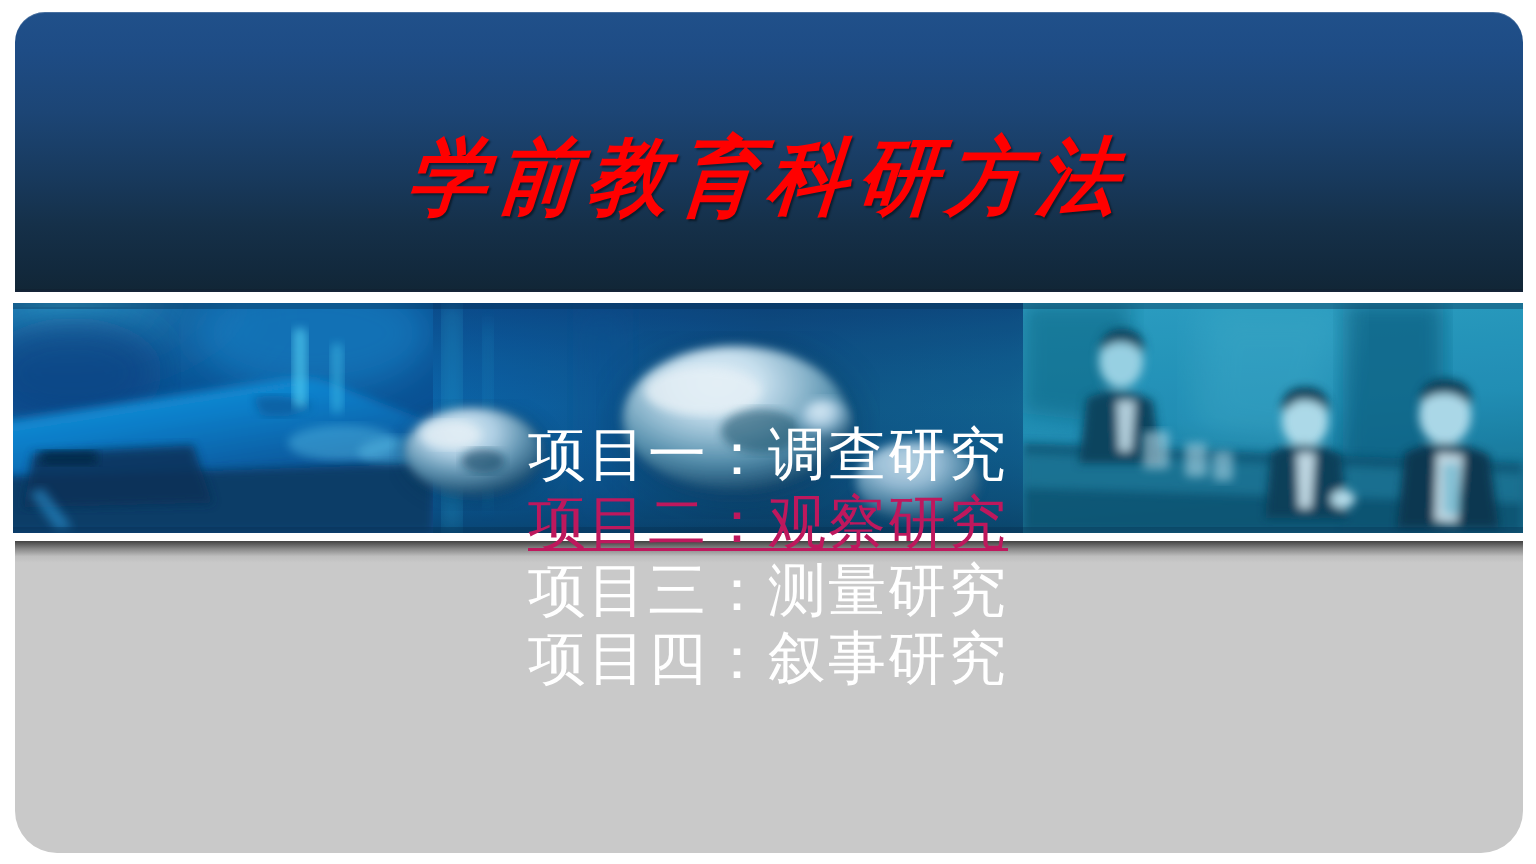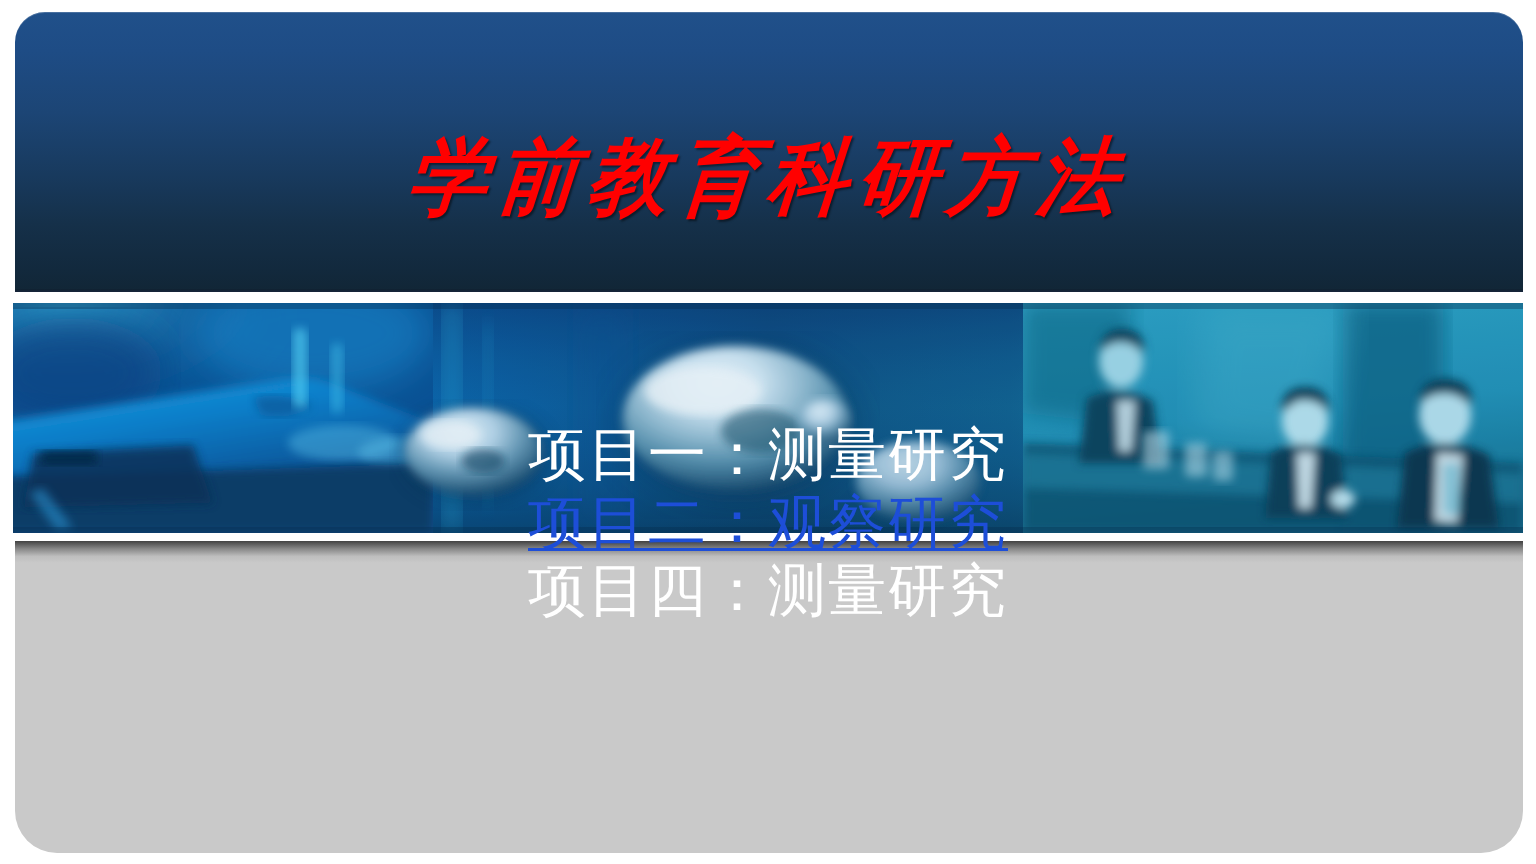--- a/index.html
+++ b/index.html
@@ -116,21 +116,21 @@
     font-family: "DejaVu Sans", "Liberation Sans", sans-serif;
     font-size: 58px;
     line-height: 68px;
     font-weight: 400;
     color: #ffffff;
     letter-spacing: 2px;
     white-space: nowrap;
     pointer-events: auto;
   }
   .body-line.link {
-    color: #1d4ed8;
+    color: #be185d;
     text-decoration: underline;
     text-decoration-thickness: 3px;
     text-underline-offset: 6px;
     cursor: pointer;
   }
 </style>
 </head>
 <body>
 
 <div id="slide">
@@ -295,18 +295,19 @@
 
       <rect x="0" y="0" width="1510" height="230" fill="#0d6aa8" opacity="0.10"></rect>
       <rect x="0" y="0" width="1510" height="6" fill="#062a4a" opacity="0.35"></rect>
       <rect x="0" y="224" width="1510" height="6" fill="#062a4a" opacity="0.35"></rect>
     </svg>
   </div>
 
   <div class="gray-panel"></div>
 
   <div class="body-text">
-    <span class="body-line">项目一：测量研究</span>
+    <span class="body-line">项目一：调查研究</span>
     <span class="body-line link">项目二：观察研究</span>
-    <span class="body-line">项目四：测量研究</span>
+    <span class="body-line">项目三：测量研究</span>
+    <span class="body-line">项目四：叙事研究</span>
   </div>
 
 </div>
 
 </body></html>

